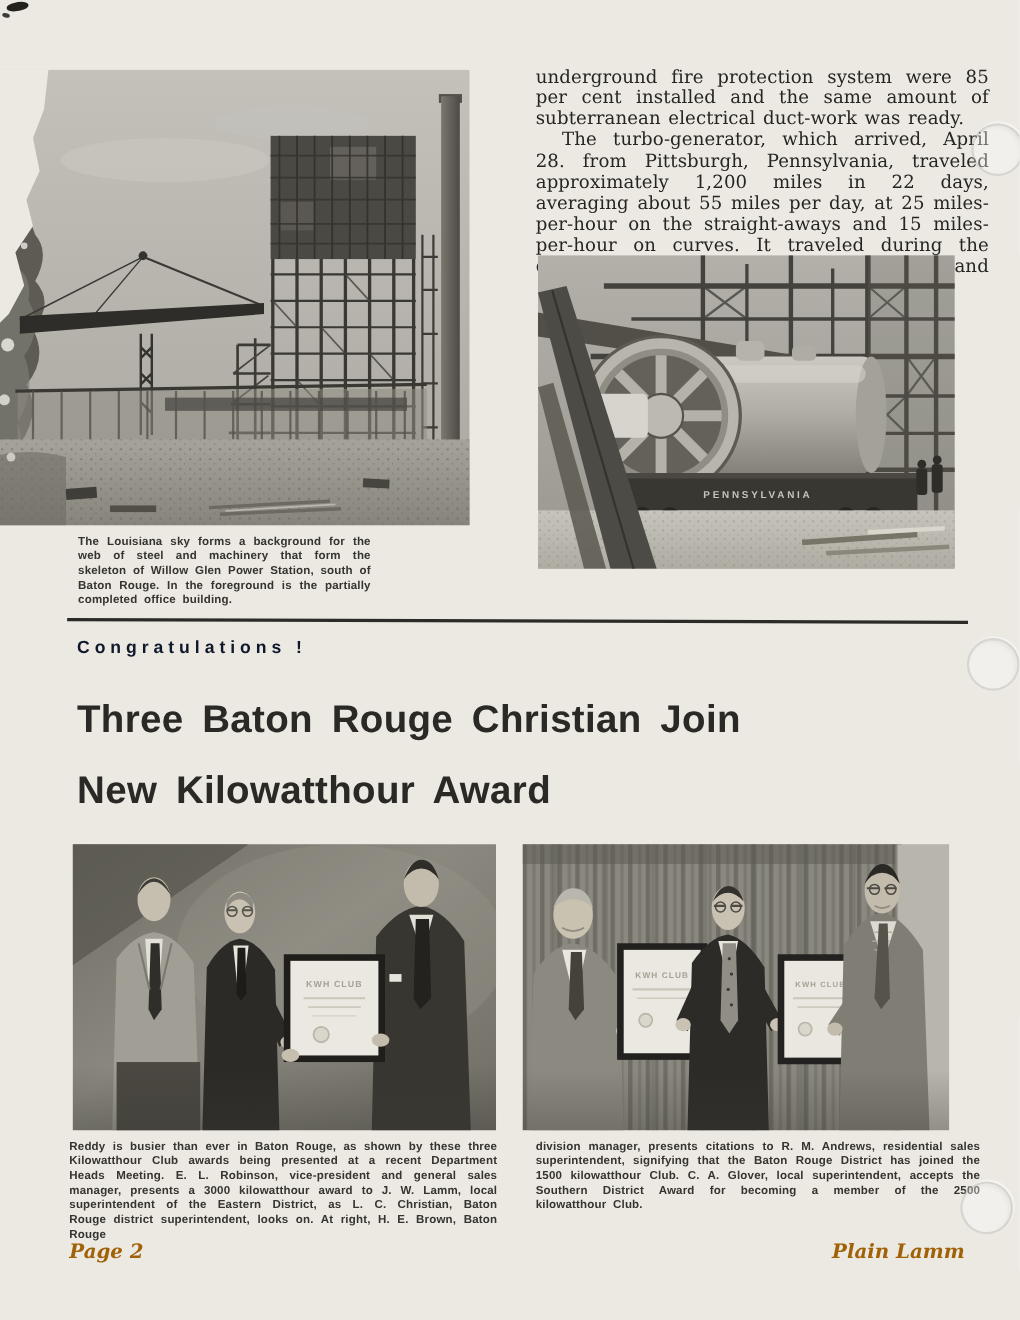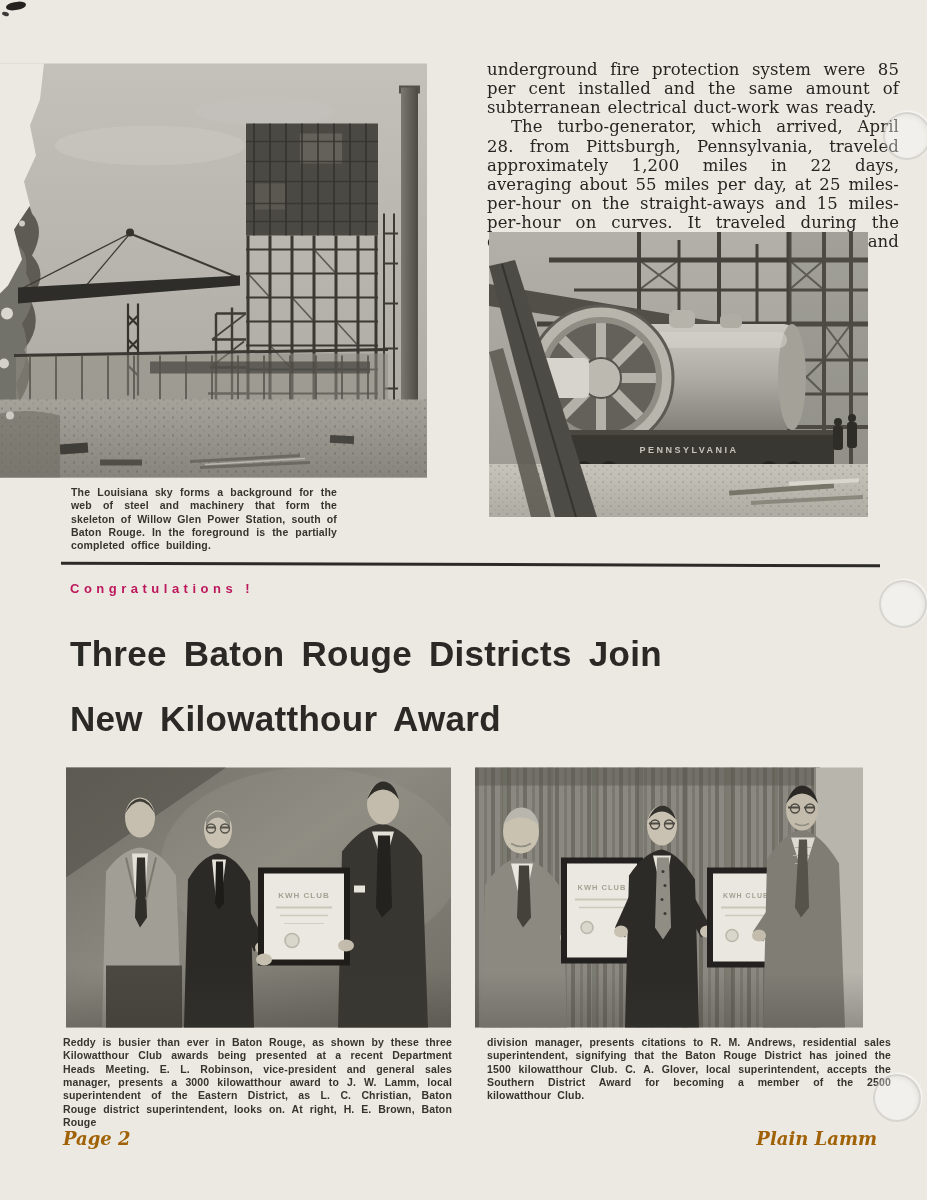--- a/index.html
+++ b/index.html
@@ -17,21 +17,21 @@
            font-size:10.5px;line-height:1.27;color:#36342f;text-align:justify;
            word-spacing:3px;letter-spacing:.15px}
   .cap-construction{left:71px;top:486px;width:266px}
   .cap-generator{left:487px;top:524px;width:404px}
   .cap-awards-left{left:63px;top:1036px;width:389px}
   .cap-awards-right{left:487px;top:1036px;width:404px}
 
   .rule{position:absolute;left:61px;top:563px;width:819px;height:3px;background:#2c2b28;transform:rotate(.18deg)}
 
   .congrats{position:absolute;left:70px;top:581px;font-family:"Liberation Sans",sans-serif;
-            font-weight:700;font-size:13px;letter-spacing:4.5px;color:#be185d}
+            font-weight:700;font-size:16px;letter-spacing:4.5px;color:#0f172a}
   .headline{position:absolute;left:70px;font-family:"Liberation Sans",sans-serif;font-weight:700;
             font-size:35px;color:#2a2926;word-spacing:7px;letter-spacing:.3px;white-space:nowrap}
   .hl1{top:634px}
   .hl2{top:699px}
 
   .photo{position:absolute;display:block}
   .ph-construction{left:0;top:63px;width:427px;height:415px}
   .ph-generator{left:489px;top:232px;width:379px;height:285px}
   .ph-awards-left{left:66px;top:767px;width:385px;height:261px}
   .ph-awards-right{left:475px;top:767px;width:388px;height:261px}
@@ -221,21 +221,21 @@
     <rect x="300" y="248" width="70" height="4" fill="#d8d6cd" transform="rotate(-3 335 250)"></rect>
 
     <polygon points="0,34 26,28 108,285 66,285" fill="#4d4b45"></polygon>
     <path d="M13,32 L87,285" stroke="#34332d" stroke-width="2" fill="none"></path>
     <polygon points="0,120 14,116 62,285 42,285" fill="#5a584f" opacity=".85"></polygon>
   </svg>
 
   <div class="rule"></div>
 
   <div class="congrats">Congratulations !</div>
-  <div class="headline hl1">Three Baton Rouge Districts Join</div>
+  <div class="headline hl1">Three Baton Rouge Christian Join</div>
   <div class="headline hl2">New Kilowatthour Award</div>
 
   <svg class="photo ph-awards-left" viewBox="0 0 385 260">
     <defs>
       <linearGradient id="p3bg" x1="0" y1="0" x2="1" y2="1">
         <stop offset="0" stop-color="#6e6c64"></stop>
           <stop offset=".45" stop-color="#8b897f"></stop>
           <stop offset="1" stop-color="#6f6d64"></stop>
       </linearGradient>
       <linearGradient id="p3vig" x1="0" y1="0" x2="0" y2="1">

